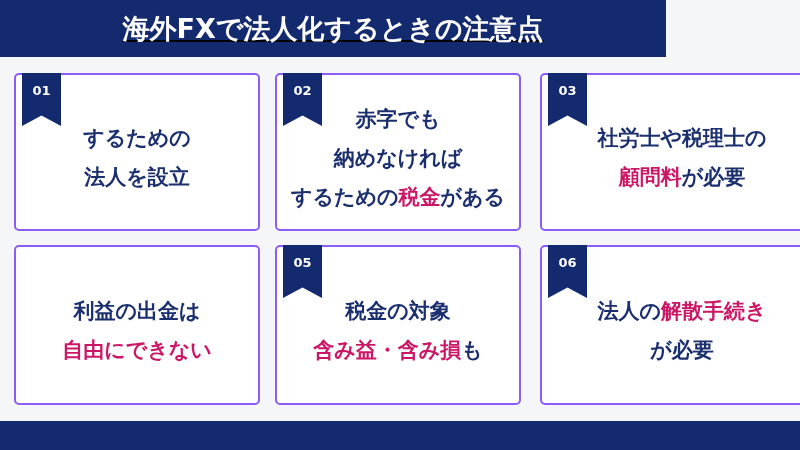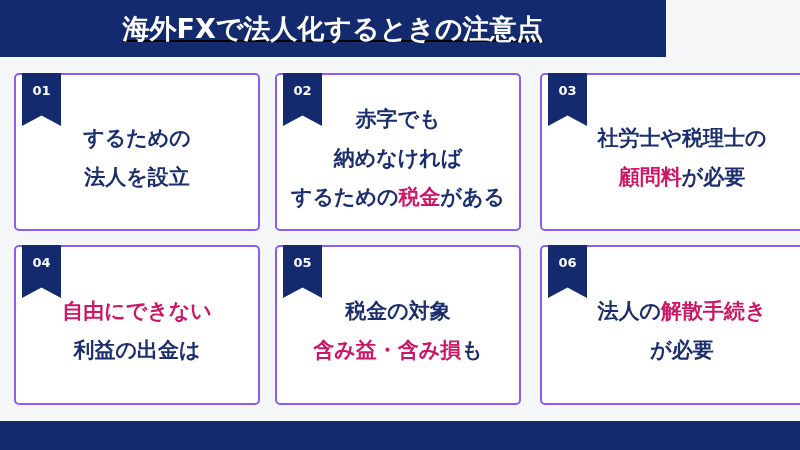--- a/index.html
+++ b/index.html
@@ -42,24 +42,23 @@
     </div>
 </div>
 <div class="card row1 col3">
   <div class="badge">03</div>
   <div class="text">
       <div><span>社労士や税理士の</span></div>
       <div><span class="hl">顧問料</span><span>が必要</span></div>
     </div>
 </div>
 <div class="card row2 col1">
-  <div class="badge">04</div>
   <div class="text">
+      <div><span>利益の出金は</span></div>
       <div><span class="hl">自由にできない</span></div>
-      <div><span>利益の出金は</span></div>
     </div>
 </div>
 <div class="card row2 col2">
   <div class="badge">05</div>
   <div class="text">
       <div><span>税金の対象</span></div>
       <div><span class="hl">含み益・含み損</span><span>も</span></div>
     </div>
 </div>
 <div class="card row2 col3">

